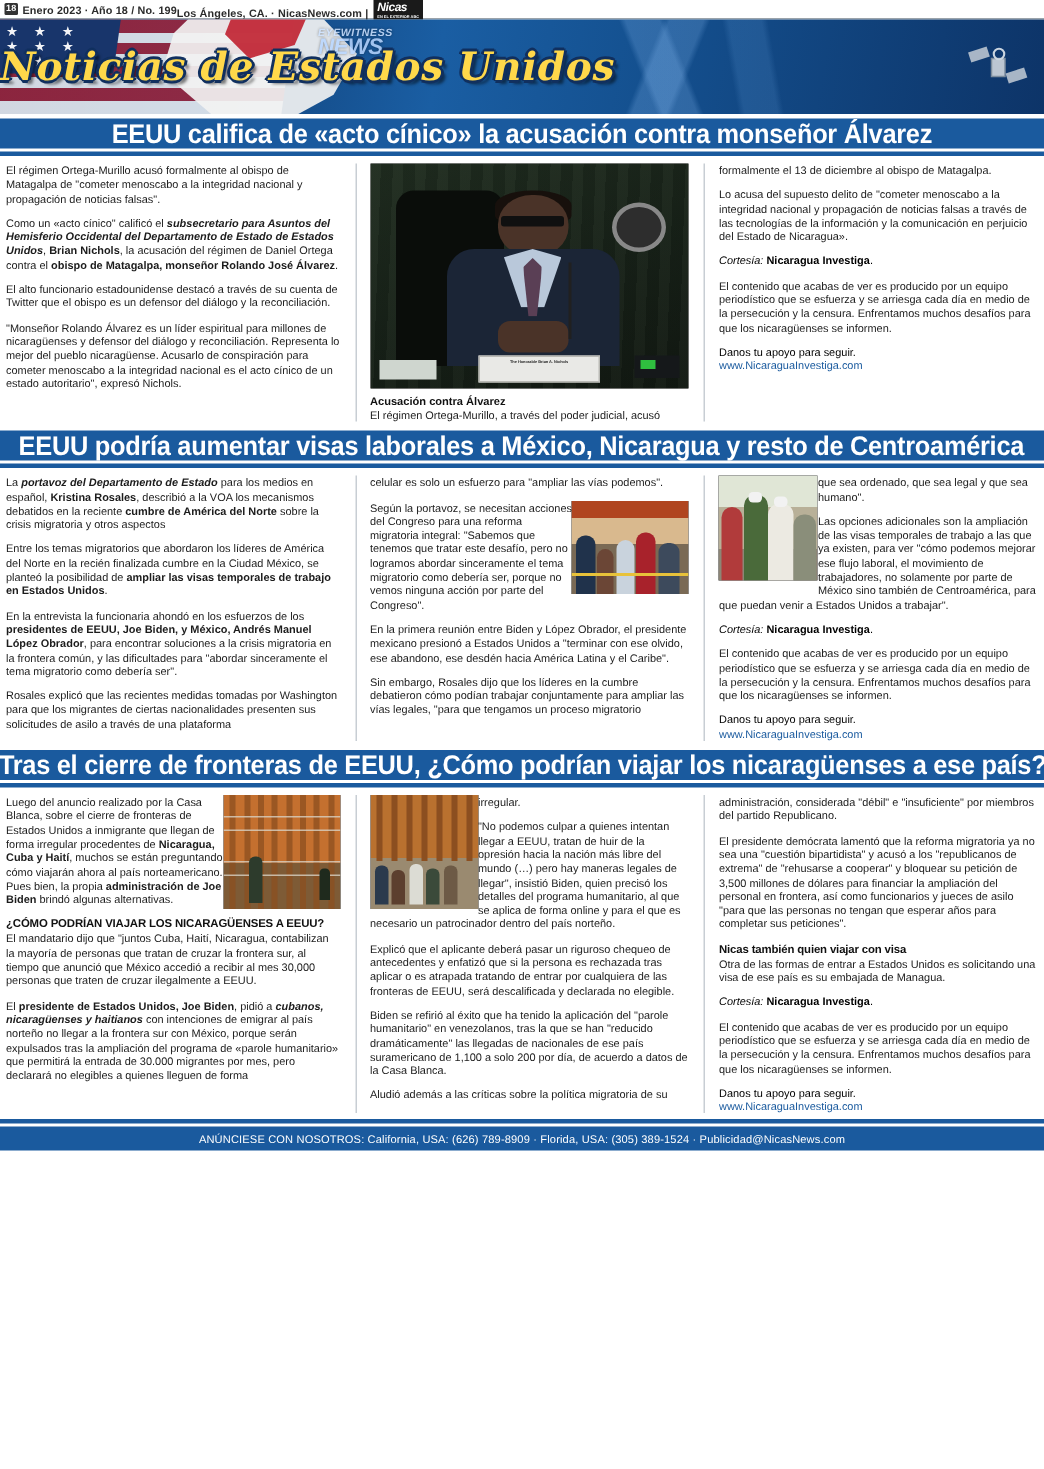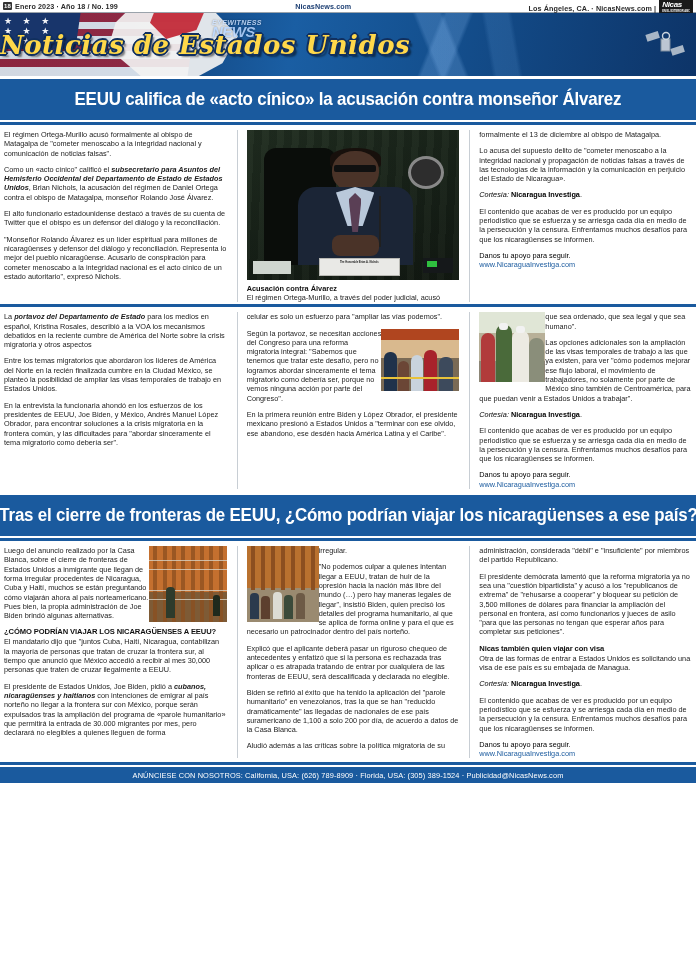--- a/index.html
+++ b/index.html
@@ -93,21 +93,21 @@
     color:#ffd84a; letter-spacing:.5px;
     text-shadow:
       -1px -1px 0 #11305f, 1px -1px 0 #11305f, -1px 1px 0 #11305f, 1px 1px 0 #11305f,
       -2px 0 0 #11305f, 2px 0 0 #11305f, 0 -2px 0 #11305f, 0 2px 0 #11305f,
       3px 3px 2px rgba(0,0,0,.5);
   }
 
   
   .headline-bar {
     background:#1a5a9e; color:#ffffff;
-    height: 41px; display:flex; align-items:center; justify-content:center;
+    height: 20px; display:flex; align-items:center; justify-content:center;
     margin-top:3px;
   }
   .headline-bar .hl-text {
     font-size:18px; font-weight:bold; letter-spacing:-.2px;
     font-family:"Liberation Sans Narrow","Liberation Sans", sans-serif;
     transform: scaleX(.94); transform-origin:center;
     white-space:nowrap;
   }
   .bar-rule { height:3px; background:#1a5a9e; margin-top:2px; }
 
@@ -118,21 +118,21 @@
     column-gap: 10px; margin-top:5px;
   }
   .col { position:relative; }
   .col + .col { border-left:1px solid #c8ced4; padding-left:9px; }
 
   p.body {
     font-size:7.3px; line-height:9.3px; color:#1c1c1c;
     text-align:left; margin-bottom:7px;
     font-family:"Liberation Sans", sans-serif;
   }
-  p.body b { font-weight:normal; }
+  p.body b { font-weight:bold; }
   p.body .bi { font-weight:bold; font-style:italic; }
   .subhead {
     font-size:7.6px; font-weight:bold; color:#111; margin-bottom:1px;
     letter-spacing:-.1px;
   }
   .credit-line { font-size:7.3px; line-height:9.3px; margin-bottom:7px; }
   .credit-line i { font-style:italic; }
   .credit-line b { font-weight:bold; }
   .support-line { font-size:7.3px; line-height:9.3px; }
   .url { color:#1a5a9e; font-size:7.3px; line-height:9.3px; }
@@ -193,21 +193,20 @@
 </head>
 <body>
 
 <div class="page">
 
   <div class="topbar">
     <div class="topbar-left">
       <span class="cal-badge">18</span>
       <span>Enero 2023 · Año 18 / No. 199</span>
     </div>
-    <div class="topbar-center">NicasNews.com</div>
     <div class="topbar-right">
       <span>Los Ángeles, CA. · NicasNews.com |</span>
       <span class="nicas-logo">
         <span>Nicas</span>
         <small>EN EL EXTERIOR ABC</small>
       </span>
     </div>
   </div>
 
   <div class="masthead">
@@ -232,21 +231,21 @@
 
   <div class="headline-bar">
     <div class="hl-text">EEUU califica de «acto cínico» la acusación contra monseñor Álvarez</div>
   </div>
   <div class="bar-rule"></div>
 
   <div class="article">
     <div class="cols">
 
       <div class="col">
-        <p class="body">El régimen Ortega-Murillo acusó formalmente al obispo de Matagalpa de "cometer menoscabo a la integridad nacional y comunicación de noticias falsas".</p>
+        <p class="body">El régimen Ortega-Murillo acusó formalmente al obispo de Matagalpa de "cometer menoscabo a la integridad nacional y propagación de noticias falsas".</p>
         <p class="body">Como un «acto cínico" calificó el <span class="bi">subsecretario para Asuntos del Hemisferio Occidental del Departamento de Estado de Estados Unidos</span>, <b>Brian Nichols</b>, la acusación del régimen de Daniel Ortega contra el <b>obispo de Matagalpa, monseñor Rolando José Álvarez</b>.</p>
         <p class="body">El alto funcionario  estadounidense destacó a través de su cuenta de Twitter que el obispo es un defensor del diálogo y la reconciliación.</p>
         <p class="body">"Monseñor Rolando Álvarez es un líder espiritual para millones de nicaragüenses y defensor del diálogo y reconciliación. Representa lo mejor del pueblo nicaragüense. Acusarlo de conspiración para cometer menoscabo a la integridad nacional es el acto cínico de un estado autoritario", expresó Nichols.</p>
       </div>
 
       <div class="col">
         <div class="photo p1">
           <div class="ph1-bg"></div>
             <div class="ph1-wood"></div>
           <div class="ph1-chair"></div>
@@ -277,46 +276,51 @@
           <b>Nicaragua Investiga</b>.
         </p>
         <p class="body">El contenido que acabas de ver es producido por un equipo periodístico que se esfuerza y se arriesga cada día en medio de la persecución y la censura. Enfrentamos muchos desafíos para que los nicaragüenses se informen.</p>
         <div class="support-line">Danos tu apoyo para seguir.</div>
         <div class="url">www.NicaraguaInvestiga.com</div>
       </div>
 
     </div>
   </div>
 
+  <div class="headline-bar" style="margin-top:6px;">
+    <div class="hl-text">EEUU podría aumentar visas laborales a México, Nicaragua y resto de Centroamérica</div>
+  </div>
   <div class="bar-rule"></div>
 
   <div class="article">
     <div class="cols">
 
       <div class="col">
         <p class="body">La <span class="bi">portavoz del Departamento de Estado</span> para los medios en español, <b>Kristina Rosales</b>, describió a la VOA los mecanismos debatidos en la reciente <b>cumbre de América del Norte</b> sobre la crisis migratoria y otros aspectos</p>
         <p class="body">Entre los temas migratorios que abordaron los líderes de América del Norte en la recién finalizada cumbre en la Ciudad México, se planteó la posibilidad de <b>ampliar las visas temporales de trabajo en Estados Unidos</b>.</p>
         <p class="body">En la entrevista la funcionaria ahondó en los esfuerzos de los <b>presidentes de EEUU, Joe Biden, y México, Andrés Manuel López Obrador</b>, para encontrar soluciones a la crisis migratoria en la frontera común, y las dificultades para "abordar sinceramente el tema migratorio como debería ser".</p>
+        <p class="body">Rosales explicó que las recientes medidas tomadas por Washington para que los migrantes de ciertas nacionalidades presenten sus solicitudes de asilo a través de una plataforma</p>
       </div>
 
       <div class="col">
         <p class="body">celular es solo un esfuerzo para "ampliar las vías podemos".</p>
         <div class="photo p2 wrapimg" style="width:78px;height:62px;">
           <div class="ph2"></div>
           <div class="ph2" style="background:none;">
             <div style="position:absolute;left:4%;bottom:0;width:16%;height:62%;background:#20324b;border-radius:6px 6px 0 0;"></div>
             <div style="position:absolute;left:22%;bottom:0;width:14%;height:48%;background:#6b4636;border-radius:6px 6px 0 0;"></div>
             <div style="position:absolute;left:38%;bottom:0;width:15%;height:58%;background:#c9d3dd;border-radius:6px 6px 0 0;"></div>
             <div style="position:absolute;left:55%;bottom:0;width:16%;height:66%;background:#a8222b;border-radius:6px 6px 0 0;"></div>
             <div style="position:absolute;left:74%;bottom:0;width:18%;height:54%;background:#3d4a5c;border-radius:6px 6px 0 0;"></div>
             <div style="position:absolute;left:0;bottom:18%;width:100%;height:2px;background:#e8c23a;"></div>
           </div>
         </div>
         <p class="body">Según la portavoz, se necesitan acciones del Congreso para una reforma migratoria integral: "Sabemos que tenemos que tratar este desafío, pero no logramos abordar sinceramente el tema migratorio como debería ser, porque no vemos ninguna acción por parte del Congreso".</p>
         <p class="body">En la primera reunión entre Biden y López Obrador, el presidente mexicano presionó a Estados Unidos a "terminar con ese olvido, ese abandono, ese desdén hacia América Latina y el Caribe".</p>
+        <p class="body">Sin embargo, Rosales dijo que los líderes en la cumbre debatieron cómo podían trabajar conjuntamente para ampliar las vías legales, "para que tengamos un proceso migratorio</p>
       </div>
 
       <div class="col">
         <div class="photo p3 wrapimg-l" style="width:66px;height:70px;">
           <div class="ph3"></div>
           <div style="position:absolute;inset:0;">
             <div style="position:absolute;left:2%;bottom:0;width:22%;height:70%;background:#b13b3b;border-radius:7px 7px 0 0;"></div>
             <div style="position:absolute;left:26%;bottom:0;width:24%;height:82%;background:#4a6a3a;border-radius:7px 7px 0 0;"></div>
             <div style="position:absolute;left:50%;bottom:0;width:26%;height:74%;background:#eceae2;border-radius:7px 7px 0 0;"></div>
             <div style="position:absolute;left:76%;bottom:0;width:22%;height:64%;background:#8a8e7a;border-radius:7px 7px 0 0;"></div>

